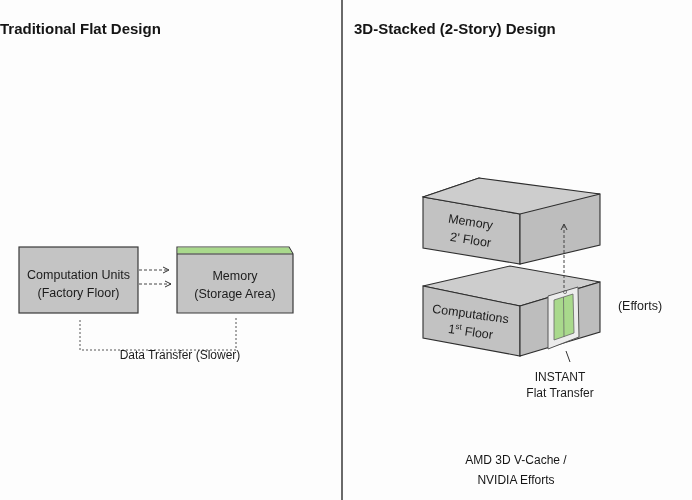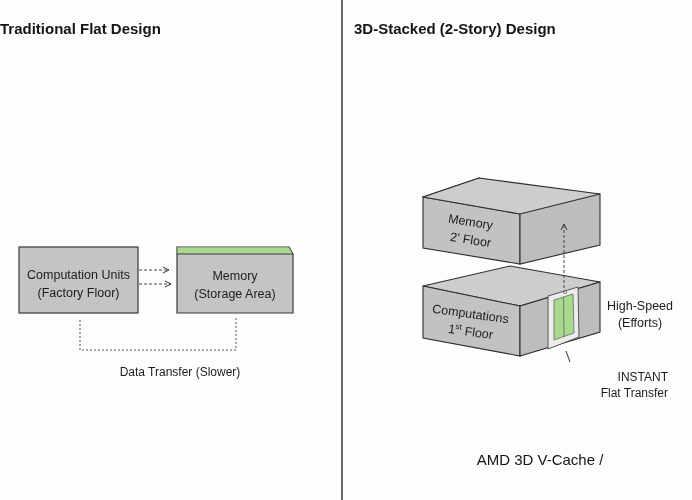--- a/index.html
+++ b/index.html
@@ -6,24 +6,24 @@
   body { width: 692px; height: 500px; position: relative; overflow: hidden;
          font-family: "Liberation Sans", sans-serif; color: #1a1a1a; }
   .panel-title { position: absolute; top: 20px; font-size: 15px; font-weight: bold;
                  color: #151515; white-space: nowrap; }
   #title-left { left: 0; width: 320px; }
   #title-right { left: 354px; width: 340px; }
   .divider { position: absolute; left: 341px; top: 0; width: 1.5px; height: 500px; background: #6a6a6a; }
   svg.diagram { position: absolute; left: 0; top: 0; }
   .lbl { font-family: "Liberation Sans", sans-serif; fill: #1c1c1c; }
   .caption { position: absolute; text-align: center; white-space: nowrap; font-size: 12px; color: #1c1c1c; }
-  #cap-slow { left: 60px; width: 240px; top: 365px; }
+  #cap-slow { left: 60px; width: 240px; top: 348px; }
   #cap-elev { left: 590px; width: 100px; top: 298px; line-height: 17px; font-size: 12.5px; }
-  #cap-instant { left: 548px; width: 120px; top: 370px; line-height: 15.5px; font-size: 12px; text-align: right; }
-  #cap-vendor { left: 440px; width: 200px; top: 450px; line-height: 20px; font-size: 15px; color: #151515; }
+  #cap-instant { left: 500px; width: 120px; top: 370px; line-height: 15.5px; font-size: 12px; }
+  #cap-vendor { left: 416px; width: 200px; top: 450px; line-height: 20px; font-size: 12px; color: #151515; }
 </style>
 </head>
 <body>
 
 <div id="title-left" class="panel-title">Traditional Flat Design</div>
 <div id="title-right" class="panel-title">3D-Stacked (2-Story) Design</div>
 <div class="divider"></div>
 
 <svg class="diagram" width="692" height="500" viewBox="0 0 692 500">
   <defs>
@@ -77,24 +77,24 @@
     <circle cx="565" cy="292" r="1.6" fill="none" stroke="#555" stroke-width="0.7"></circle>
   </g>
 
   <line x1="564" y1="288" x2="564" y2="224" stroke="#444" stroke-width="1" stroke-dasharray="3,2" marker-end="url(#arr)"></line>
   <line x1="566" y1="351" x2="570" y2="362" stroke="#333" stroke-width="1"></line>
 </svg>
 
 <div id="cap-slow" class="caption">Data Transfer (Slower)</div>
 
 <div id="cap-elev" class="caption">
-  <div>High-Speed</div>
   <div>(Efforts)</div>
 </div>
 
 <div id="cap-instant" class="caption">
   <div>INSTANT</div>
   <div>Flat Transfer</div>
 </div>
 
 <div id="cap-vendor" class="caption">
   <div>AMD 3D V-Cache /</div>
+  <div>NVIDIA Efforts</div>
 </div>
 
 </body></html>

